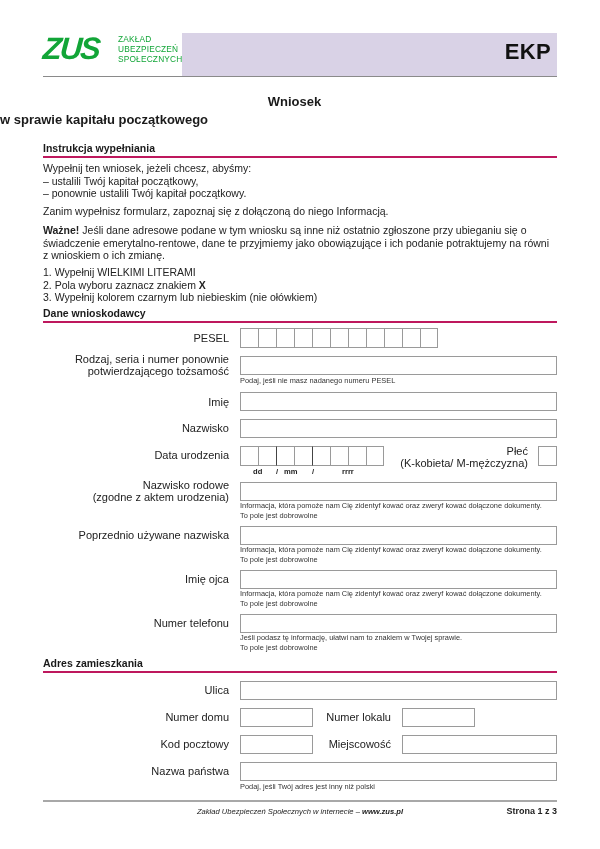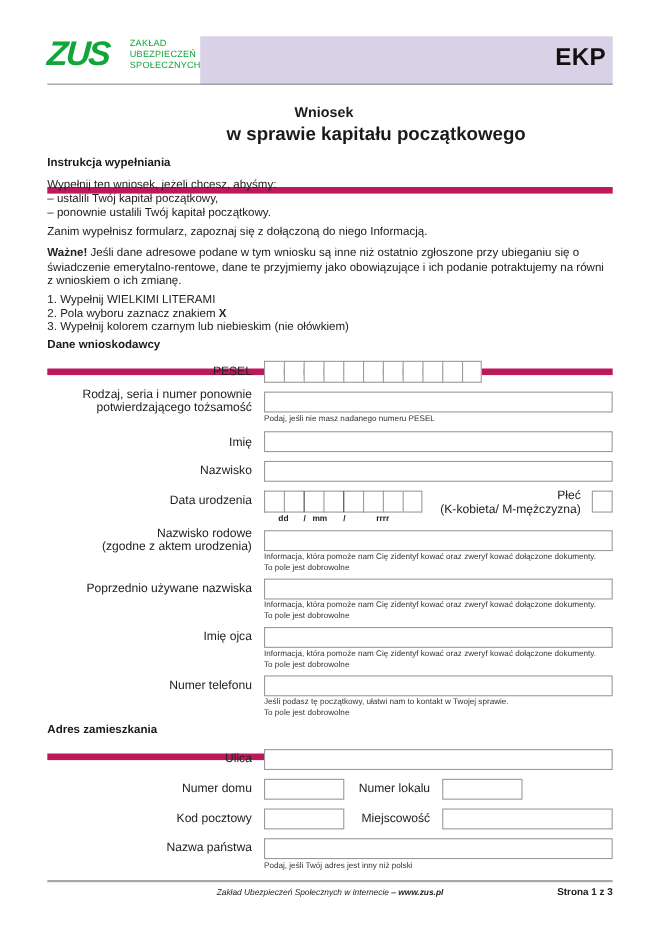--- a/index.html
+++ b/index.html
@@ -11,23 +11,23 @@
   
   .logo { left: 43px; top: 33px; width: 135px; height: 32px; display: flex; align-items: center; }
   .logo-mark { font-family: "Liberation Sans", sans-serif; font-weight: 700; font-size: 31px; color: #12a537; letter-spacing: -2px; font-style: italic; transform: skewX(-4deg); line-height: 30px; }
   .logo-sep { width: 1px; height: 30px; background: #12a537; margin: 0 9px 0 10px; }
   .logo-text { font-size: 8.3px; line-height: 10.3px; color: #12a537; font-weight: 400; letter-spacing: 0.2px; }
   .header-band { left: 182px; top: 33px; width: 375px; height: 44px; background: #d9d2e6; }
   .header-code { right: 6px; top: 6px; font-size: 22px; font-weight: 700; color: #111; position: absolute; letter-spacing: 0.3px; }
   .header-line { left: 43px; top: 76px; width: 514px; height: 1px; background: #8a8a8a; }
 
   .title1 { left: 0; width: 589px; top: 94px; text-align: center; font-size: 13px; font-weight: 700; }
-  .title2 { left: 0; width: 478px; top: 112px; text-align: right; font-size: 17px; font-weight: 700; }
+  .title2 { left: 0; width: 478px; top: 112px; text-align: left; font-size: 13px; font-weight: 700; }
 
-  .section-h { left: 43px; width: 514px; font-size: 10.5px; font-weight: 700; border-bottom: 6px solid #be185d; padding-bottom: 16px; line-height: 12px; }
+  .section-h { left: 43px; width: 514px; font-size: 10.5px; font-weight: 700; border-bottom: 2px solid #be185d; padding-bottom: 2px; line-height: 12px; }
 
   .para { left: 43px; width: 514px; font-size: 10.5px; line-height: 12.5px; color: #222; }
   .para b { font-weight: 700; }
 
   .lbl { font-size: 11px; color: #222; text-align: right; line-height: 11.5px; }
   .box { border: 1px solid #9a9a9a; background: #fff; }
   .hint { font-size: 7.4px; color: #333; line-height: 9.5px; left: 240px; }
 
   .cells { display: flex; }
   .cell { width: 18px; height: 20px; border: 1px solid #9a9a9a; border-right: none; background: #fff; }
@@ -154,21 +154,21 @@
 <div class="abs lbl" style="left:43px; width:186px; top:574px;">Imię ojca</div>
 <div class="abs box" style="left:240px; top:570px; width:317px; height:19px;"></div>
 <div class="abs hint" style="top:589px;">
   <div>Informacja, która pomoże nam Cię zidentyf kować oraz zweryf kować dołączone dokumenty.</div>
   <div>To pole jest dobrowolne</div>
 </div>
 
 <div class="abs lbl" style="left:43px; width:186px; top:618px;">Numer telefonu</div>
 <div class="abs box" style="left:240px; top:614px; width:317px; height:19px;"></div>
 <div class="abs hint" style="top:633px;">
-  <div>Jeśli podasz tę początkowy, ułatwi nam to kontakt w Twojej sprawie.</div>
+  <div>Jeśli podasz tę informację, ułatwi nam to znakiem w Twojej sprawie.</div>
   <div>To pole jest dobrowolne</div>
 </div>
 
 <div class="abs section-h" style="top:657px;">Adres zamieszkania</div>
 
 <div class="abs lbl" style="left:43px; width:186px; top:685px;">Ulica</div>
 <div class="abs box" style="left:240px; top:681px; width:317px; height:19px;"></div>
 
 <div class="abs lbl" style="left:43px; width:186px; top:712px;">Numer domu</div>
 <div class="abs box" style="left:240px; top:708px; width:73px; height:19px;"></div>

